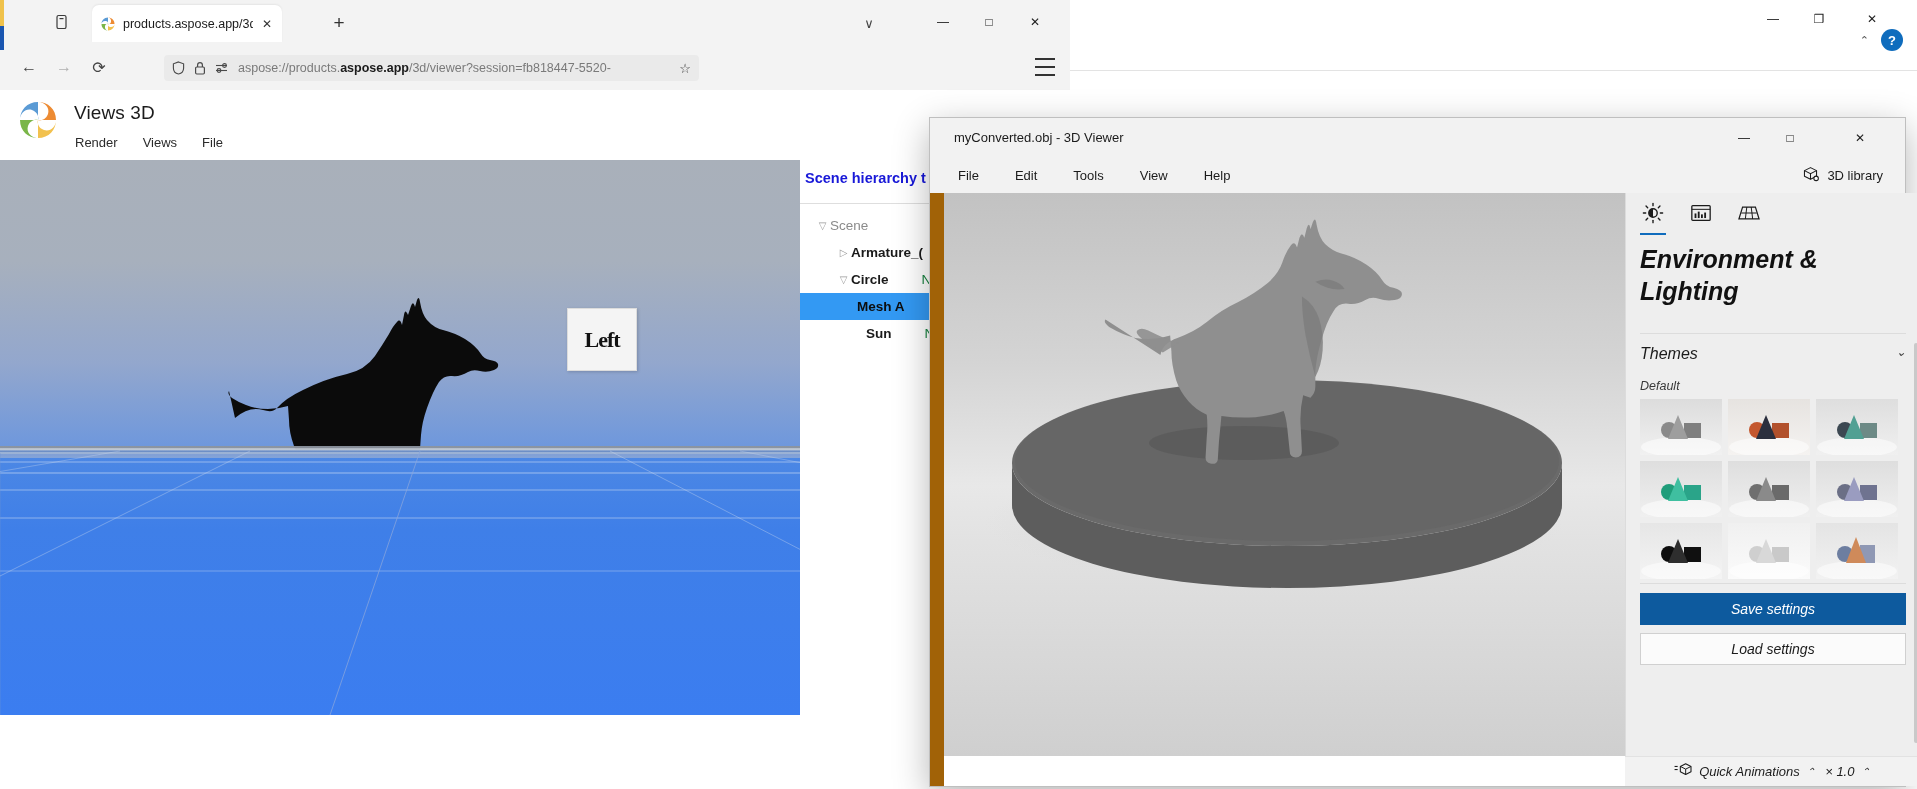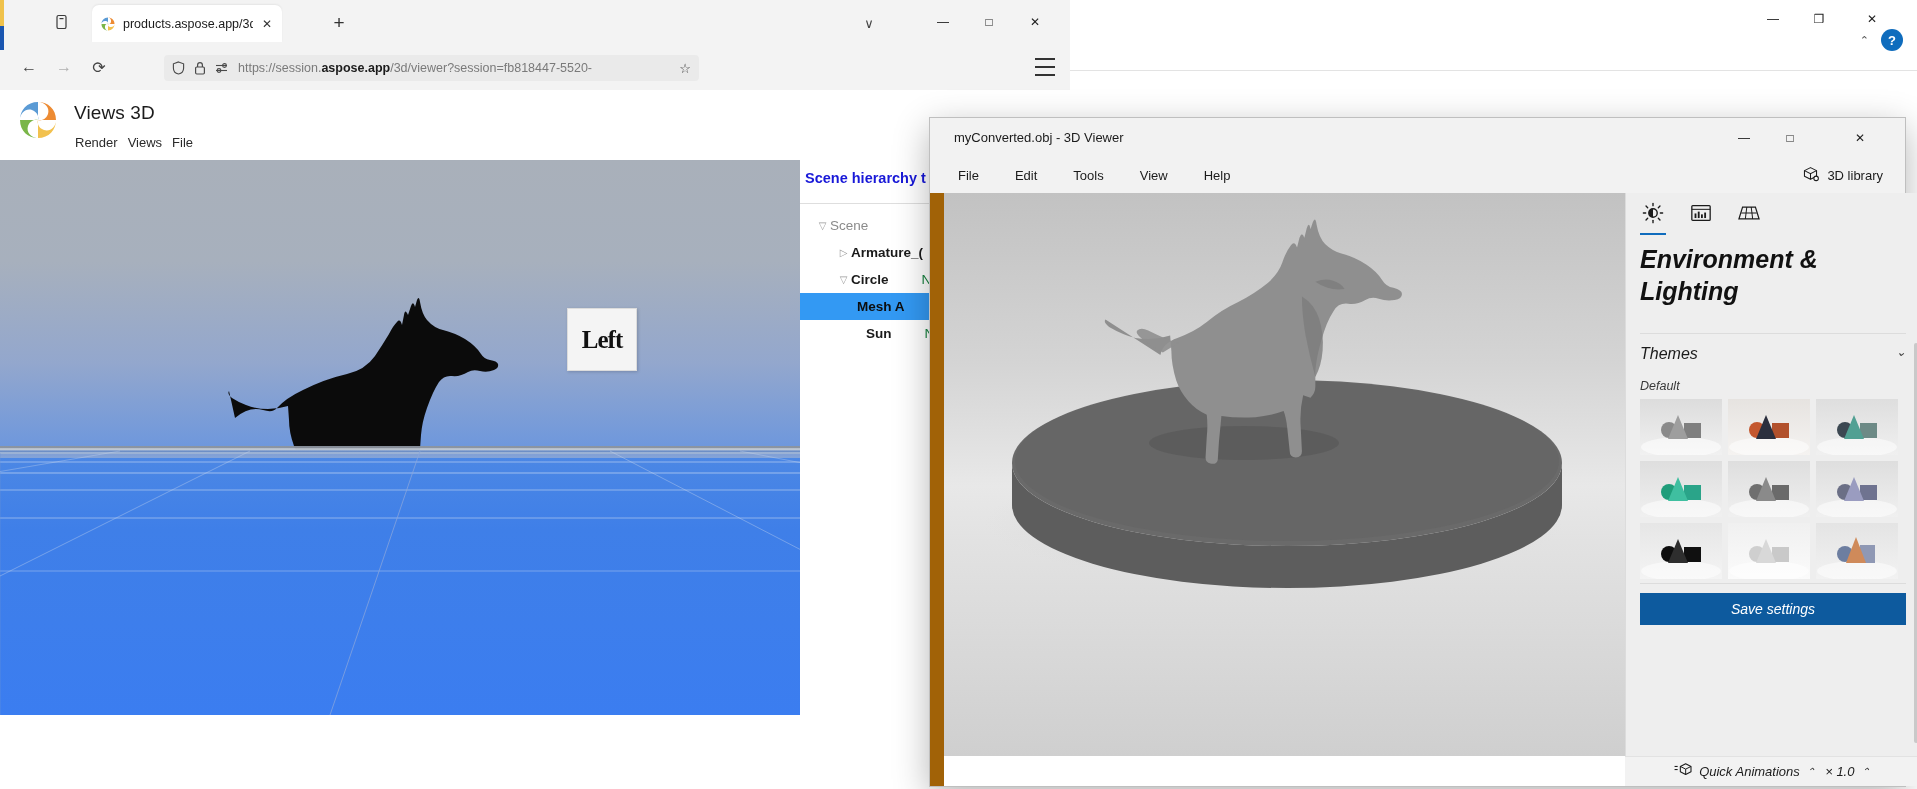--- a/index.html
+++ b/index.html
@@ -130,21 +130,21 @@
     position: absolute; left: 0; top: 90px; width: 1070px; height: 73px;
     background: #ffffff;
   }
   .logo-swirl { position: absolute; left: 16px; top: 8px; width: 44px; height: 44px; }
   .app-title {
     position: absolute; left: 74px; top: 12px;
     font-size: 19px; color: #1b1b1b; letter-spacing: 0.1px;
   }
   .app-menu {
     position: absolute; left: 75px; top: 45px;
-    display: flex; gap: 10px; font-size: 13px; color: #2b2b2b;
+    display: flex; gap: 25px; font-size: 13px; color: #2b2b2b;
   }
 
   
   .viewport {
     position: absolute; left: 0; top: 160px; width: 800px; height: 555px;
     overflow: hidden;
     background: linear-gradient(#a6aeba 0%, #aab3c0 22%, #8fa6cc 40%, #5d8fe0 48%, #4583e8 52%, #4a87e6 100%);
   }
   .vp-sky {
     position:absolute; left:0; top:0; width:800px; height:290px;
@@ -166,21 +166,21 @@
     opacity: .95;
   }
   .grid-svg { position:absolute; left:0; top:286px; width:800px; height:269px; }
   .view-cube {
     position: absolute; left: 567px; top: 148px; width: 70px; height: 63px;
     background: #f4f4f4; border: 1px solid #dcdcdc;
     box-shadow: 1px 1px 3px rgba(0,0,0,0.18);
     display: flex; align-items: center; justify-content: center;
   }
   .view-cube span {
-    font-size: 25px; color: #111; font-family: "Liberation Serif", serif;
+    font-size: 22px; color: #111; font-family: "Liberation Serif", serif;
     font-weight: 600; letter-spacing: -1px;
   }
 
   
   .tree-panel {
     position: absolute; left: 800px; top: 160px; width: 270px; height: 555px;
     background: #ffffff;
   }
   .tree-title {
     position: absolute; left: 5px; top: 10px;
@@ -413,21 +413,21 @@
               </svg>
           </span>
           <span class="url-icon">
             <svg width="14" height="12" viewBox="0 0 14 12">
               <line x1="1" y1="3.5" x2="12" y2="3.5" stroke="#4a4a4a" stroke-width="1.1"></line>
               <circle cx="9.5" cy="3.5" r="1.9" fill="none" stroke="#4a4a4a" stroke-width="1.1"></circle>
               <line x1="1" y1="8.5" x2="12" y2="8.5" stroke="#4a4a4a" stroke-width="1.1"></line>
               <circle cx="4" cy="8.5" r="1.9" fill="none" stroke="#4a4a4a" stroke-width="1.1"></circle>
             </svg>
           </span>
-          <span class="url-text"><span>https://session.</span><b>aspose.app</b><span>/3d/viewer?session=fb818447-5520-</span></span>
+          <span class="url-text"><span>aspose://products.</span><b>aspose.app</b><span>/3d/viewer?session=fb818447-5520-</span></span>
           <span class="url-star">☆</span>
         </div>
 
         <div class="ham">
             <i></i>
             <i></i>
             <i></i>
           </div>
       </div>
     </div>
@@ -770,20 +770,21 @@
               <ellipse cx="41" cy="48" rx="40" ry="10" fill="#fff" opacity=".5"></ellipse>
               <circle cx="29" cy="31" r="8" fill="#6d7ea0"></circle>
               <rect x="44" y="22" width="15" height="18" fill="#8f98b4"></rect>
               <path d="M40 14 L50 40 L30 40 Z" fill="#cf8a5a"></path>
             </svg>
           </div>
         </div>
 
         <div class="pane-rule2"></div>
         <div class="btn-save">Save settings</div>
+        <div class="btn-load">Load settings</div>
         <div class="pane-scrollbar"></div>
       </div>
 
       <div class="v-status">
         <div class="qa-group">
           <span>
             <svg width="18" height="16" viewBox="0 0 20 18">
               <line x1="0.5" y1="5" x2="4" y2="5" stroke="#1b1b1b" stroke-width="1.2"></line>
               <line x1="0.5" y1="8.5" x2="4" y2="8.5" stroke="#1b1b1b" stroke-width="1.2"></line>
               <path d="M7 5 L13 2 L19 5 L19 11 L13 14 L7 11 Z" fill="none" stroke="#1b1b1b" stroke-width="1.2" stroke-linejoin="round"></path>

